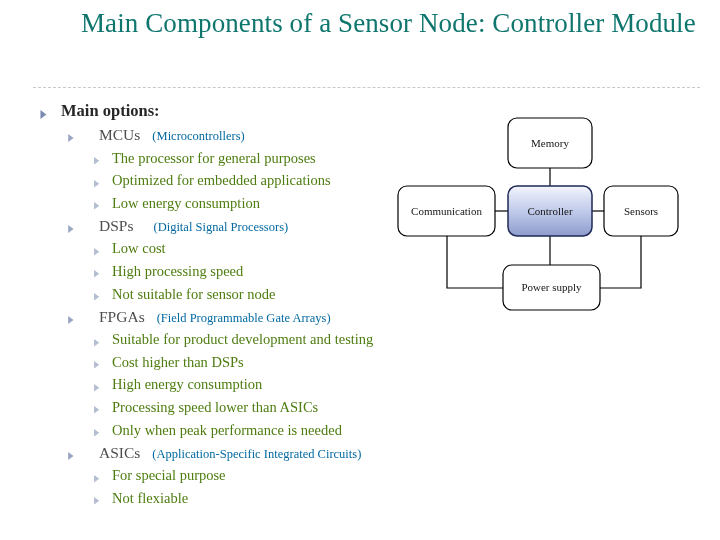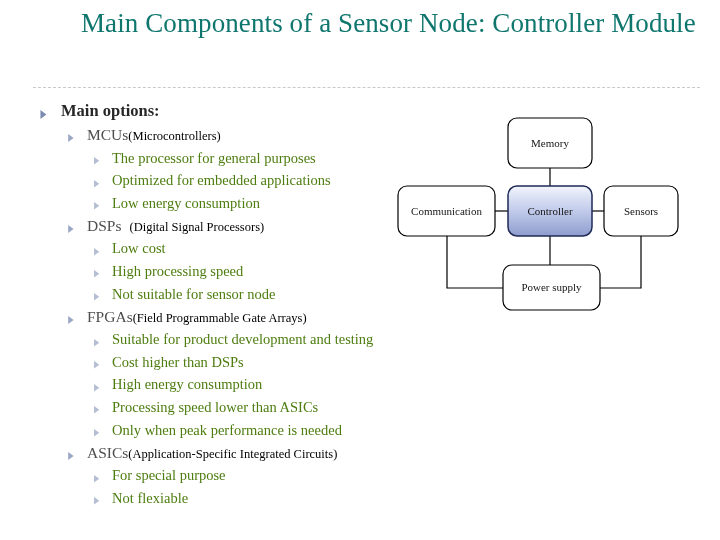--- a/index.html
+++ b/index.html
@@ -61,30 +61,30 @@
   .lvl1 { padding-left: 38px; height: 24px; }
   .lvl1 .bullet { width: 14px; }
   .lvl1 .txt {
     font-size: 16.5px;
     color: #272727;
     padding-left: 9px;
     font-weight: 600;
   }
 
   
-  .lvl2 { padding-left: 66px; height: 23px; }
+  .lvl2 { padding-left: 66px; height: 23px; gap: 12px; }
   .lvl2 .bullet { width: 12px; }
   .lvl2 .txt {
     font-size: 15.5px;
     color: #4e4e4e;
     padding-left: 9px;
   }
   .lvl2 .sub {
     font-size: 12.5px;
-    color: #000000;
+    color: #0369a1;
   }
 
   
   .lvl3 { padding-left: 92px; height: 22.6px; }
   .lvl3 .bullet { width: 11px; }
   .lvl3 .txt {
     font-size: 14.5px;
     color: #4d7c0f;
     padding-left: 9px;
   }

